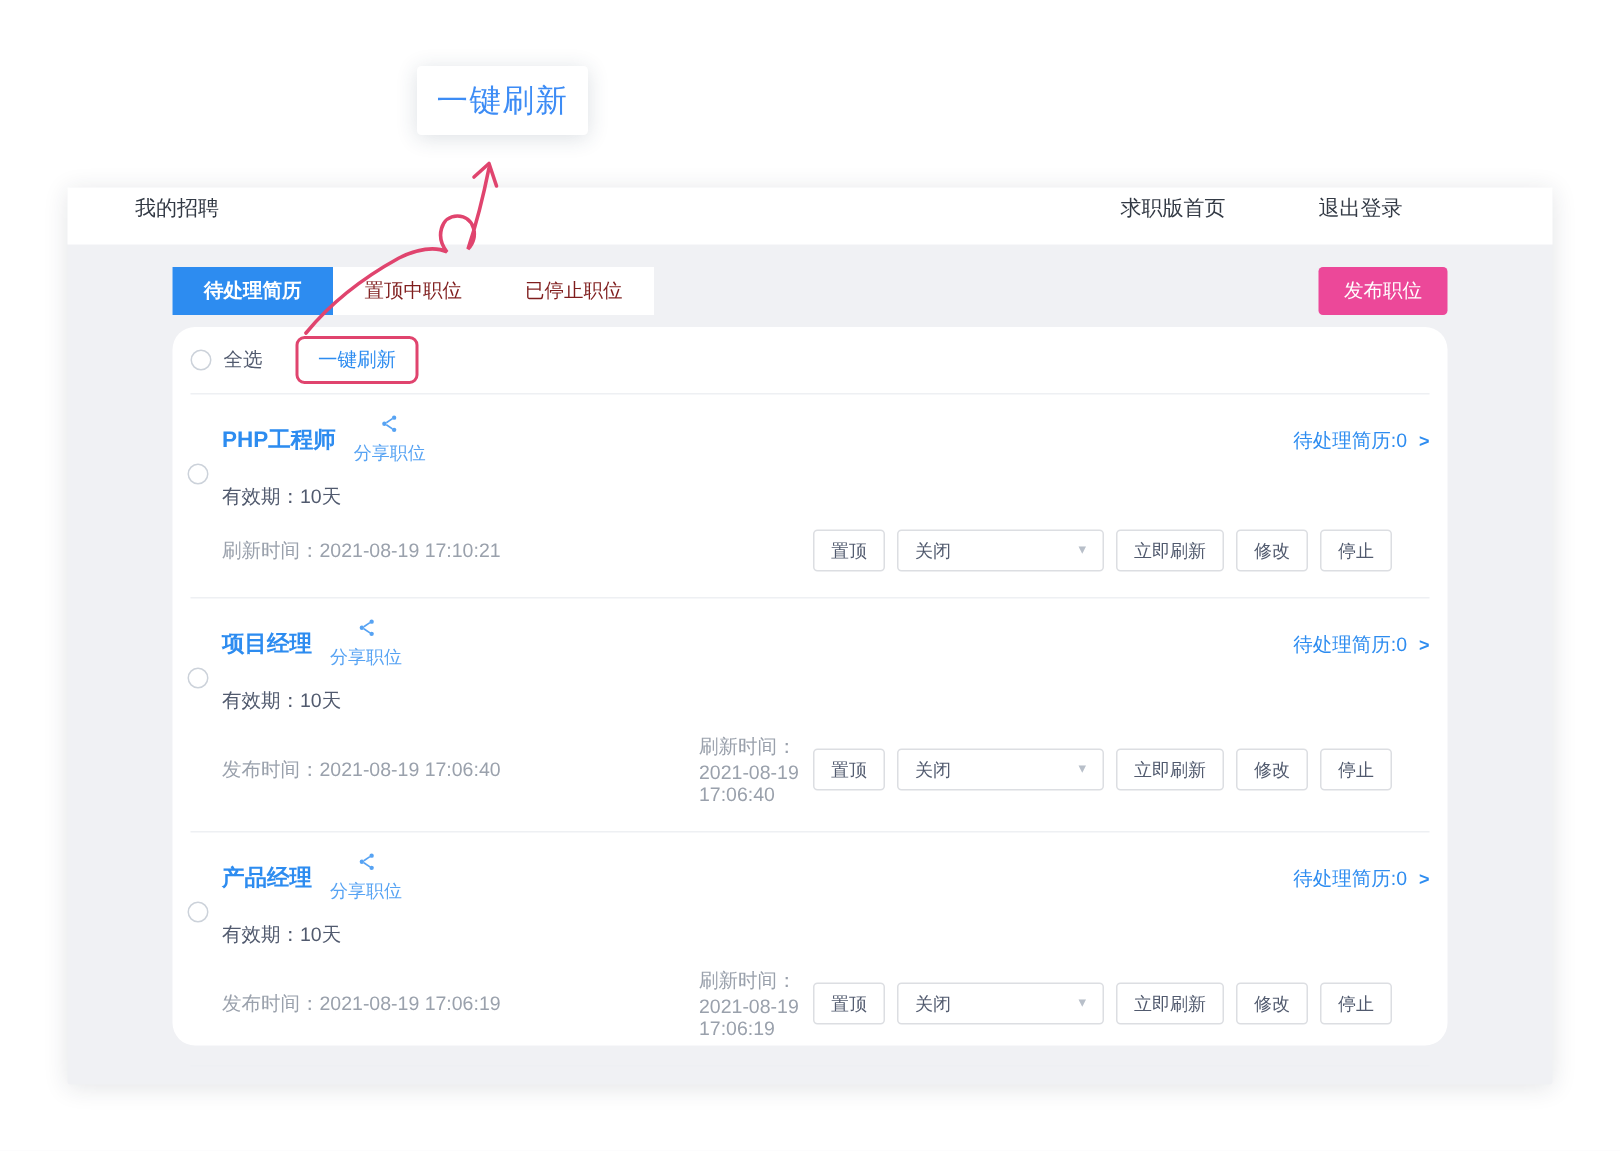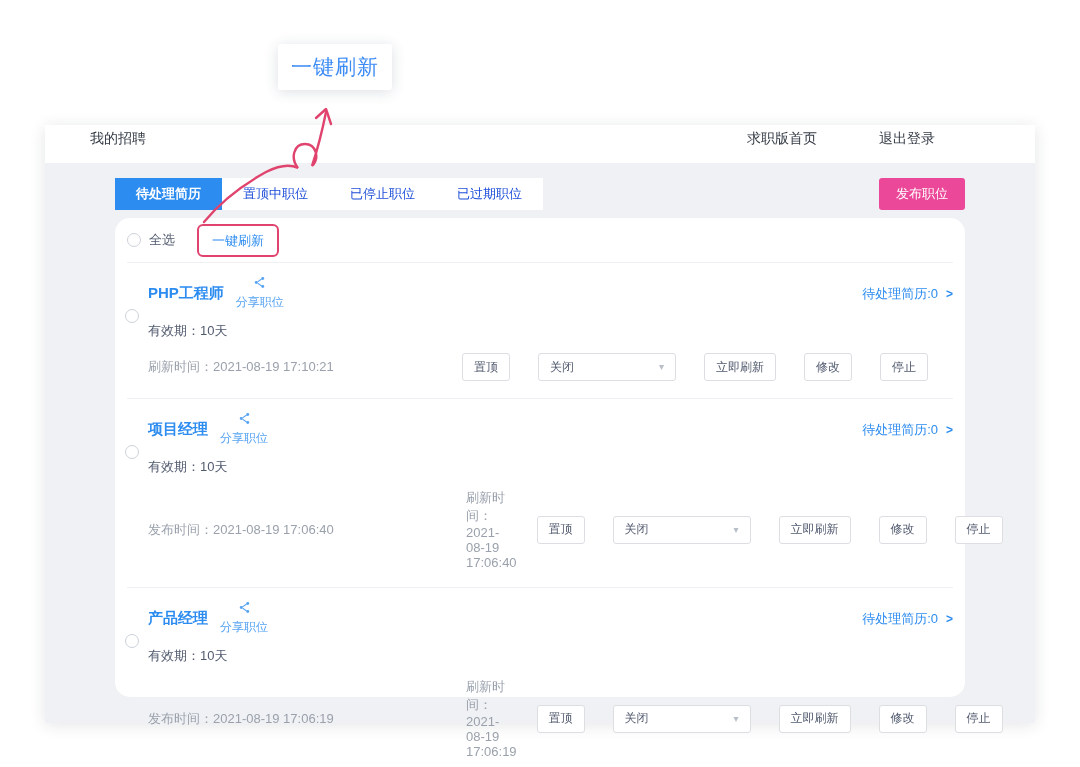--- a/index.html
+++ b/index.html
@@ -20,21 +20,21 @@
            background:#f0f1f4; border-radius:2px; box-shadow:0 2px 16px rgba(30,40,60,.12); }
 
   .topbar { height:38px; background:#fff; display:flex; align-items:center;
             padding:0 100px 11px 45px; }
   .topbar-title { font-size:14px; color:#333a45; }
   .topbar-links { margin-left:auto; display:flex; gap:62px; }
   .topbar-links span { font-size:14px; color:#333a45; cursor:pointer; }
 
   .tabrow { margin:15px 70px 0; height:32px; display:flex; align-items:center; }
   .tabs { display:flex; background:#fff; height:32px; }
-  .tab { padding:0 21px; line-height:32px; font-size:13px; color:#1d4ed8; cursor:pointer; white-space:nowrap; }
+  .tab { padding:0 21px; line-height:32px; font-size:13px; color:#7f1d1d; cursor:pointer; white-space:nowrap; }
   .tab.active { background:#2d8cf0; color:#fff; font-weight:bold; }
   .publish-btn { margin-left:auto; height:32px; padding:0 17px; background:#ec4899; color:#fff;
                  font-size:13px; border:none; border-radius:3px; cursor:pointer; }
 
   .card { margin:8px 70px 0; height:479px; background:#fff; position:relative;border-radius:15px; }
 
   .selectall-row { height:44px; display:flex; align-items:center; padding-left:12px; }
   .radio { width:14px; height:14px; border-radius:50%; border:1px solid #ccd2da; background:#fff; flex:none; cursor:pointer; }
   .selectall-label { margin-left:8px; font-size:13px; color:#515a6e; }
   .refresh-all-ring { margin-left:22px; border:2px solid #e0446e; border-radius:6px;
@@ -52,21 +52,21 @@
   .share span { font-size:12px; color:#57a3f3; }
   .pending { margin-left:auto; display:flex; align-items:center; gap:8px; cursor:pointer; }
   .pending .txt { font-size:13px; color:#2d8cf0; font-weight:500; }
   .pending .chev { font-size:12px; color:#2d8cf0; font-weight:bold; }
   .validity-line { margin-top:11px; font-size:13px; color:#515a6e; }
   .time-line { margin-top:13px; display:flex; align-items:center; font-size:13px; color:#9aa1ac; }
   .time-pub { width:318px; flex:none; }
   .actions { margin-left:auto; margin-right:25px; display:flex; align-items:center; gap:8px; }
   .btn { height:28px; border:1px solid #dcdee2; background:#fff; border-radius:3px;
          font-size:12px; color:#515a6e; padding:0 11px; display:flex; align-items:center;
-         cursor:pointer; white-space:nowrap;margin-left:20px; }
+         cursor:pointer; white-space:nowrap; }
   .select-close { width:138px; justify-content:space-between; }
   .caret { color:#b8bfc9; font-size:10px; line-height:1; }
 
   .footer { margin-top:56px; padding:0 12px; display:flex; align-items:flex-start; }
   .pagebox { margin-top:10px; border:1px solid #e8ebef; border-radius:4px; height:44px;
              display:flex; align-items:center; gap:12px; padding:0 16px;
              font-size:13px; color:#515a6e; }
   .size-select { width:88px; height:28px; border:1px solid #dcdee2; border-radius:3px;
                  display:flex; align-items:center; justify-content:space-between;
                  padding:0 9px; font-size:12px; cursor:pointer; }
@@ -104,21 +104,20 @@
       <span>求职版首页</span>
       <span>退出登录</span>
     </div>
   </div>
 
   <div class="tabrow">
     <div class="tabs">
       <div class="tab active">待处理简历</div>
       <div class="tab">置顶中职位</div>
       <div class="tab">已停止职位</div>
-      <div class="tab">已过期职位</div>
     </div>
     <button class="publish-btn">发布职位</button>
   </div>
 
   <div class="card">
 
     <div class="selectall-row">
       <div class="radio"></div>
       <span class="selectall-label">全选</span>
       <div class="refresh-all-ring">

